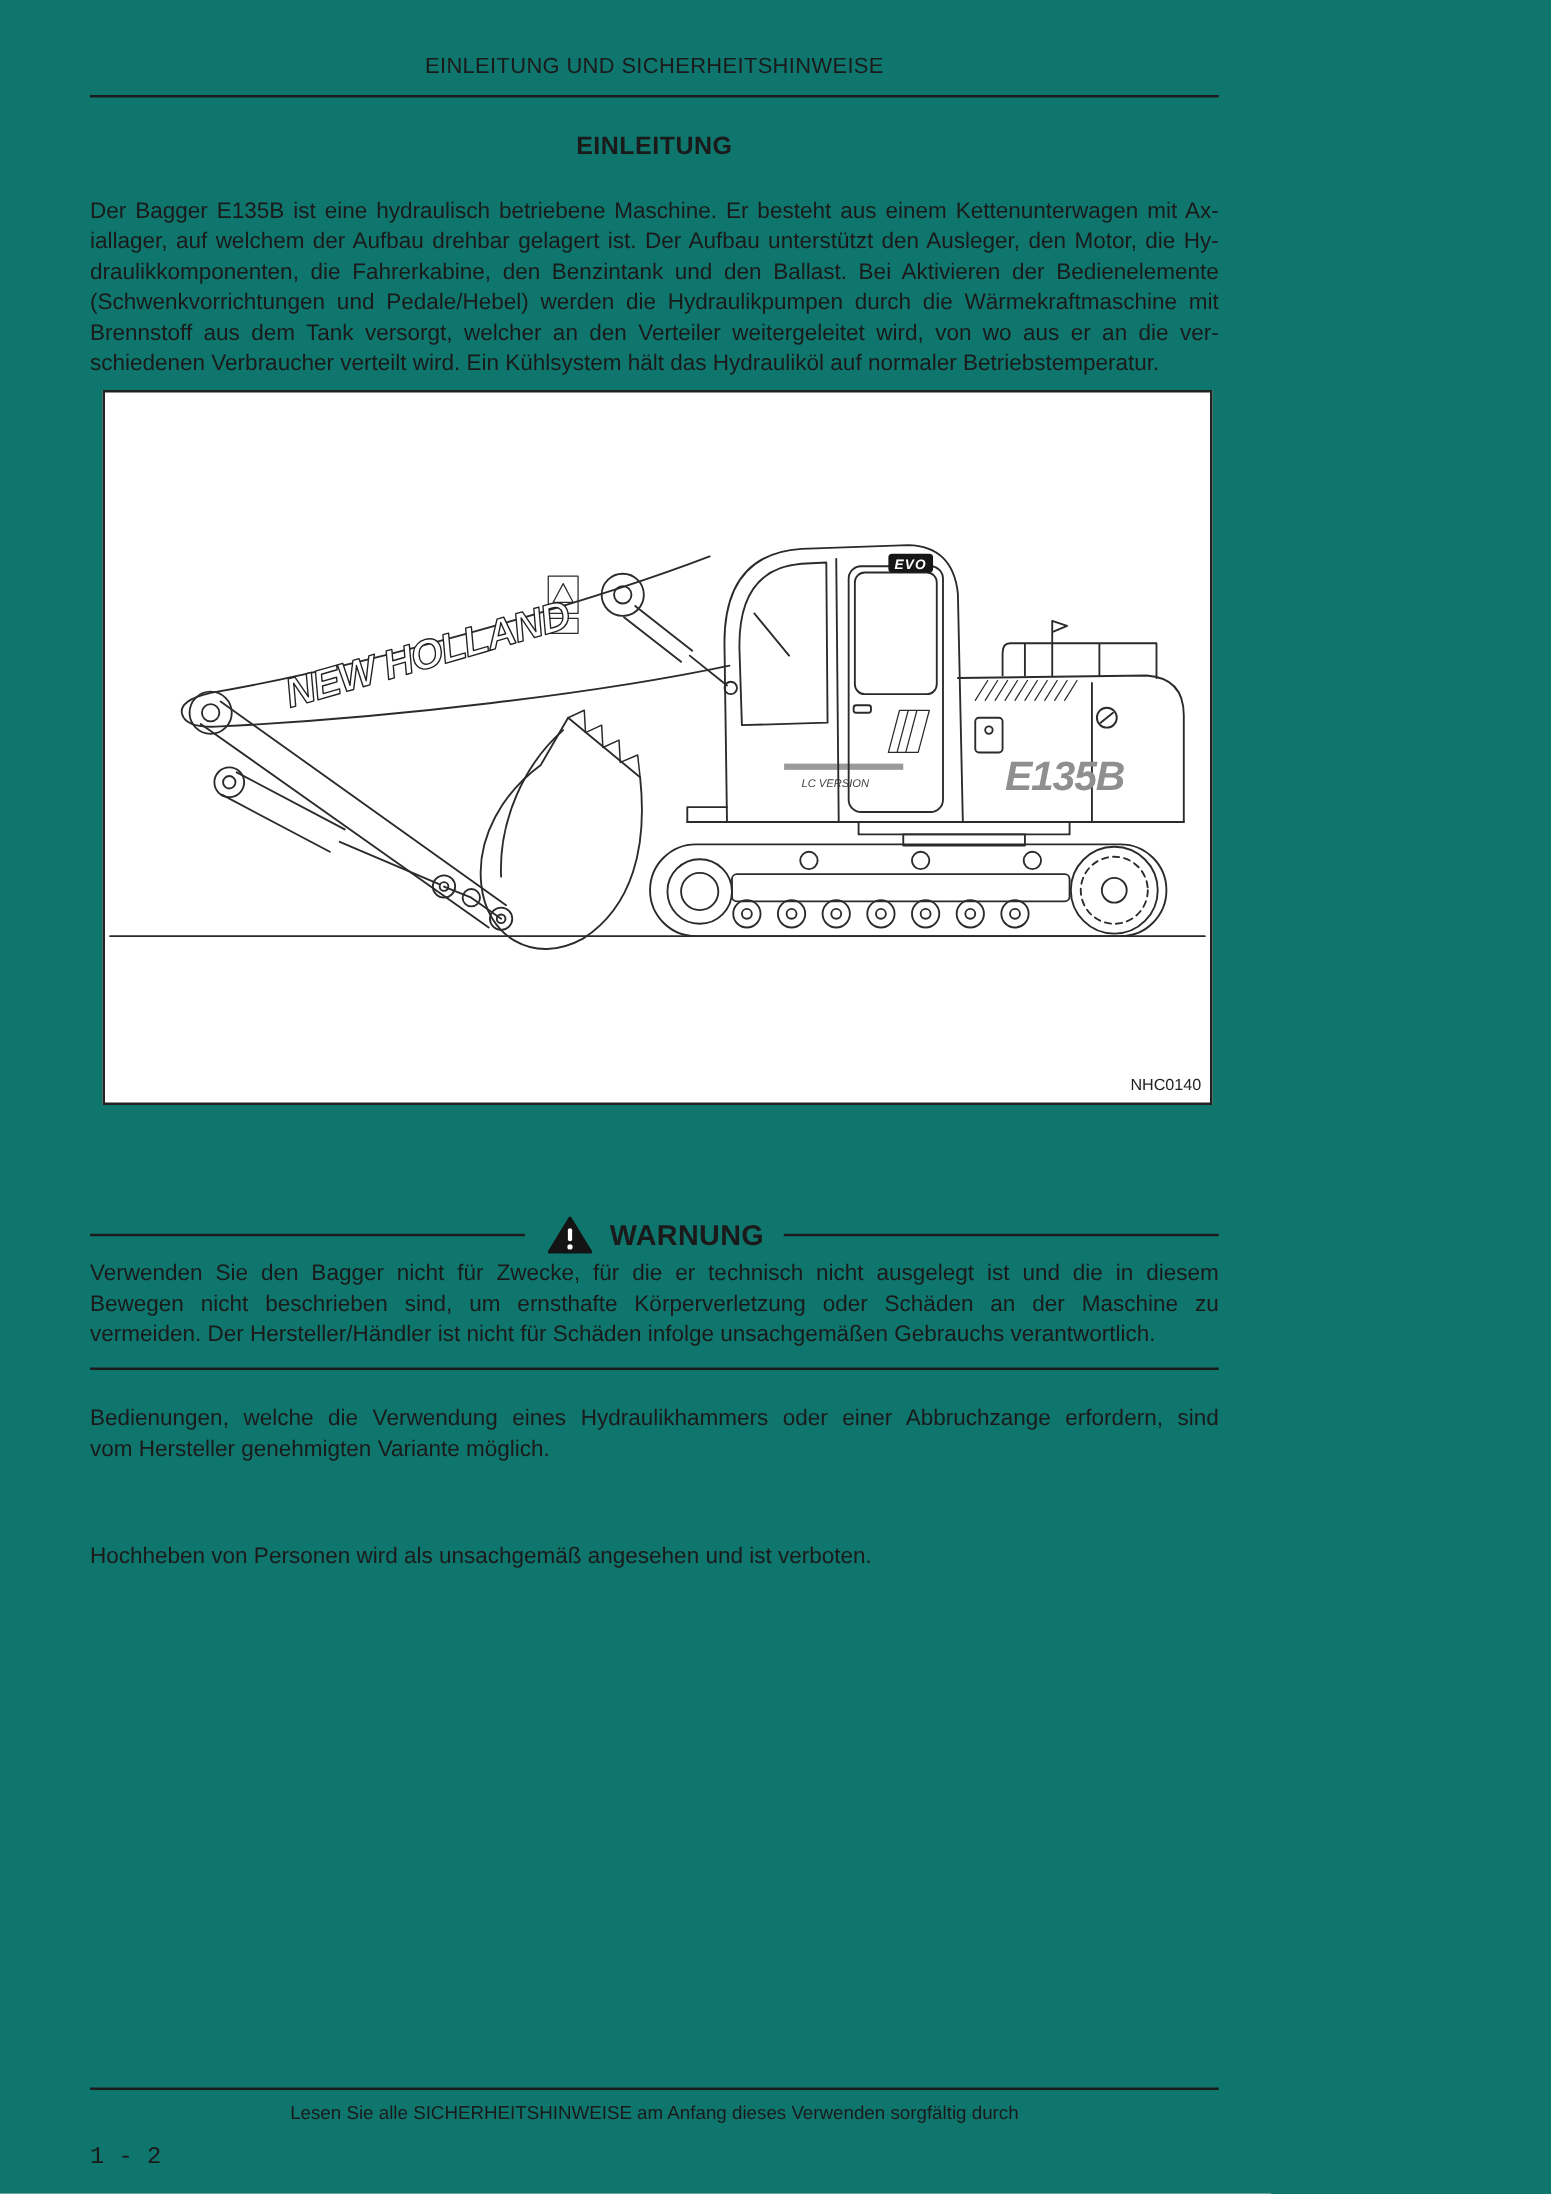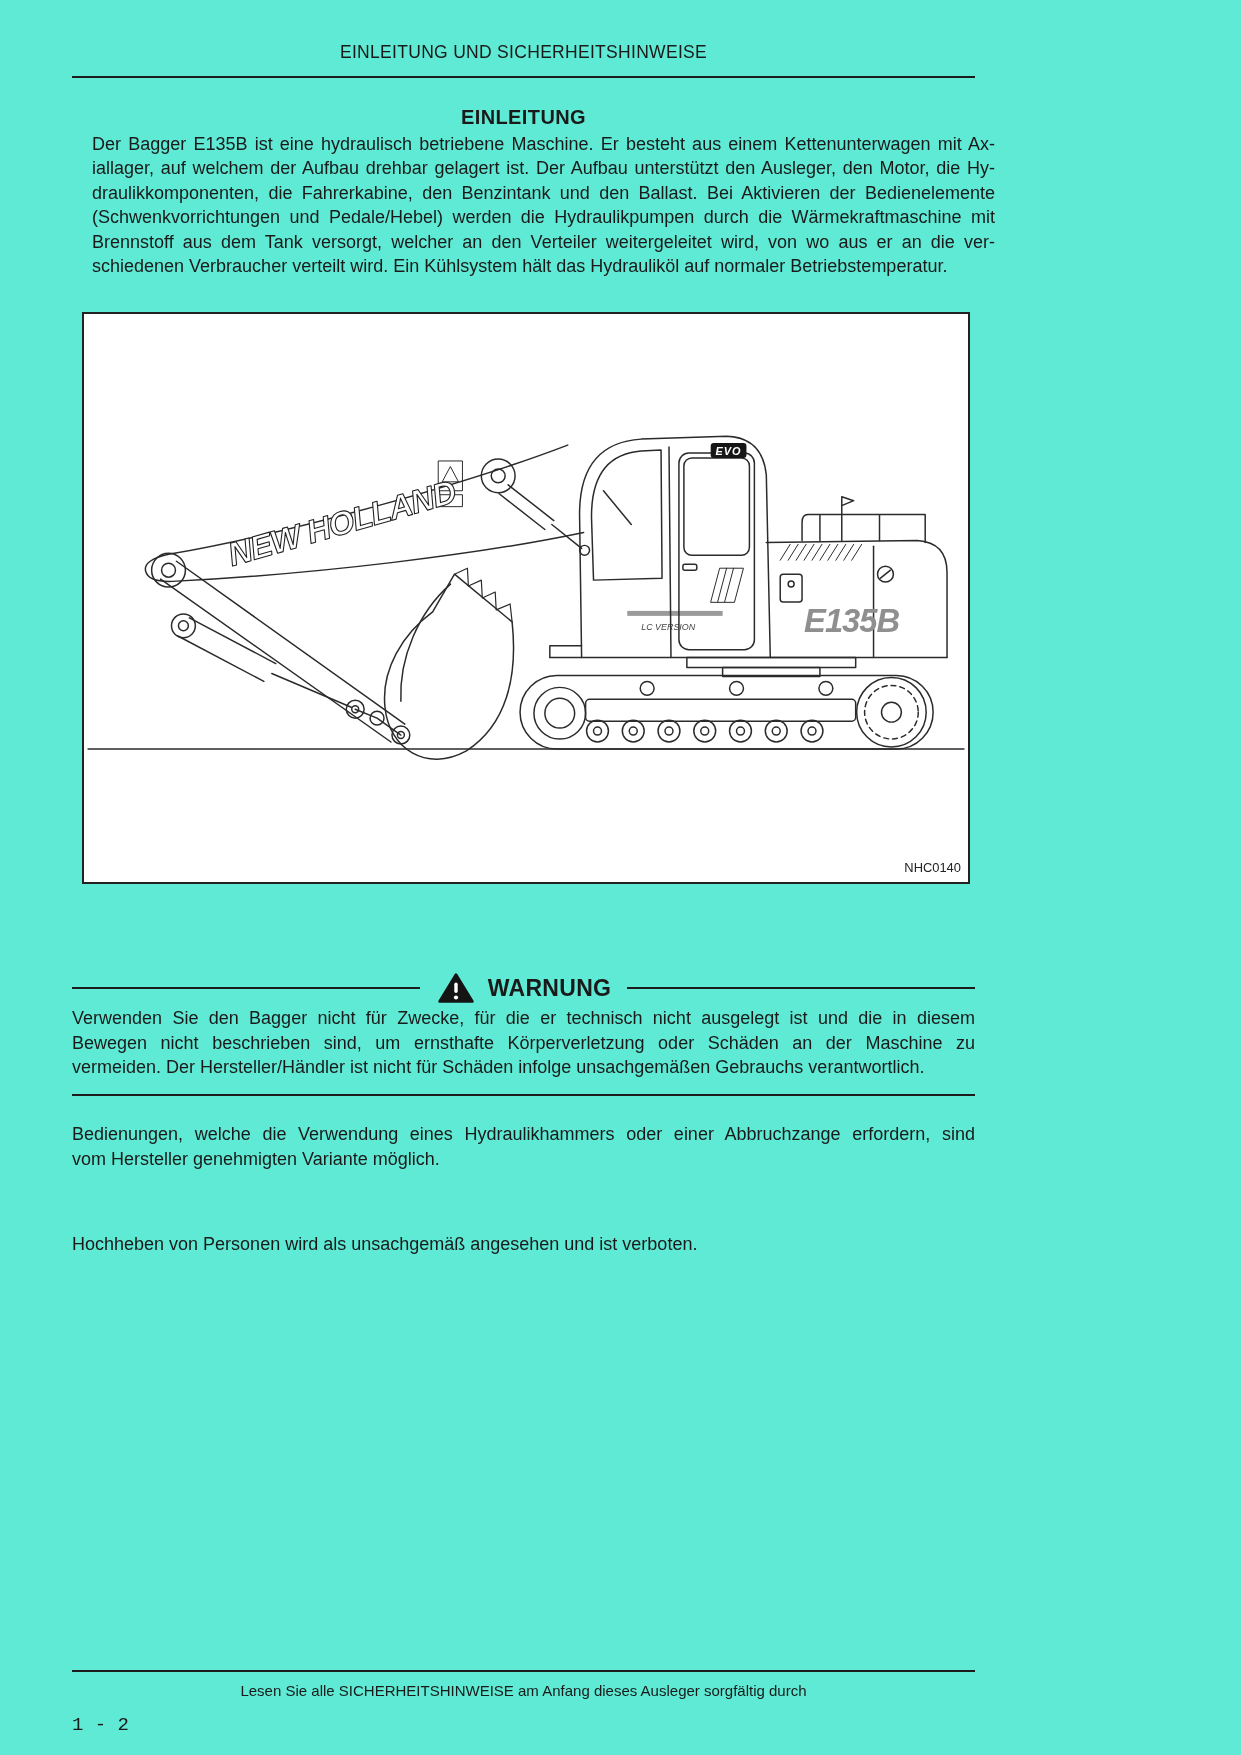--- a/index.html
+++ b/index.html
@@ -1,36 +1,36 @@
 <!DOCTYPE html>
 <html><head>
 <meta charset="utf-8">
 <style>
   html,body { margin:0; padding:0; background:#e8e8e8; }
   .page {
     position:relative; width:1241px; height:1755px; margin:0 auto;
-    background:#5eead4; font-family:"Liberation Sans", sans-serif; color:#1a1a1a;
+    background:#0f766e; font-family:"Liberation Sans", sans-serif; color:#1a1a1a;
     overflow:hidden;
   }
   .content { position:absolute; left:72px; top:0; width:903px; height:100%; }
 
   .running-header { position:absolute; top:42px; left:0; width:100%; text-align:center;
     font-size:17.5px; letter-spacing:0.3px; }
   .rule { position:absolute; left:0; width:100%; height:2px; background:#1c1c1c; }
   .header-rule { top:76px; }
   .warn-rule { top:1094px; }
   .footer-rule { top:1670px; }
 
   .h-title { position:absolute; left:0; width:100%; text-align:center; margin:0;
     font-size:20px; font-weight:bold; letter-spacing:0.4px; }
   .title-einleitung { top:106px; }
   .title-gebrauch { top:928px; font-size:20.5px; }
 
   .para { position:absolute; left:0; width:903px; font-size:18px; line-height:24.4px; }
-  .para-1 { top:132px;margin-left:20px; }
+  .para-1 { top:156px; }
   .warn-text { top:1006px; line-height:24.6px; }
   .para-2 { top:1122px; line-height:24.8px; }
   .para-3 { top:1232px; line-height:24.8px; }
   .tline { text-align:justify; text-align-last:justify; }
   .para .tline:last-child { text-align-last:left; }
 
   .figure-box { position:absolute; top:312px; left:10px; width:888px; height:572px;
     border:2px solid #222; box-sizing:border-box; background:#fff; }
   .fig-svg { width:100%; height:100%; display:block; }
 
@@ -191,17 +191,17 @@
 
     <div class="para para-2">
         <div class="tline">Bedienungen, welche die Verwendung eines Hydraulikhammers oder einer Abbruchzange erfordern, sind</div>
         <div class="tline">vom Hersteller genehmigten Variante möglich.</div>
       </div>
     <div class="para para-3">
         <div class="tline">Hochheben von Personen wird als unsachgemäß angesehen und ist verboten.</div>
       </div>
 
     <div class="rule footer-rule"></div>
-    <div class="footer-note">Lesen Sie alle SICHERHEITSHINWEISE am Anfang dieses Ausleger sorgfältig durch</div>
+    <div class="footer-note">Lesen Sie alle SICHERHEITSHINWEISE am Anfang dieses Verwenden sorgfältig durch</div>
     <div class="page-number">1 - 2</div>
 
   </div>
 </div>
 
 </body></html>

